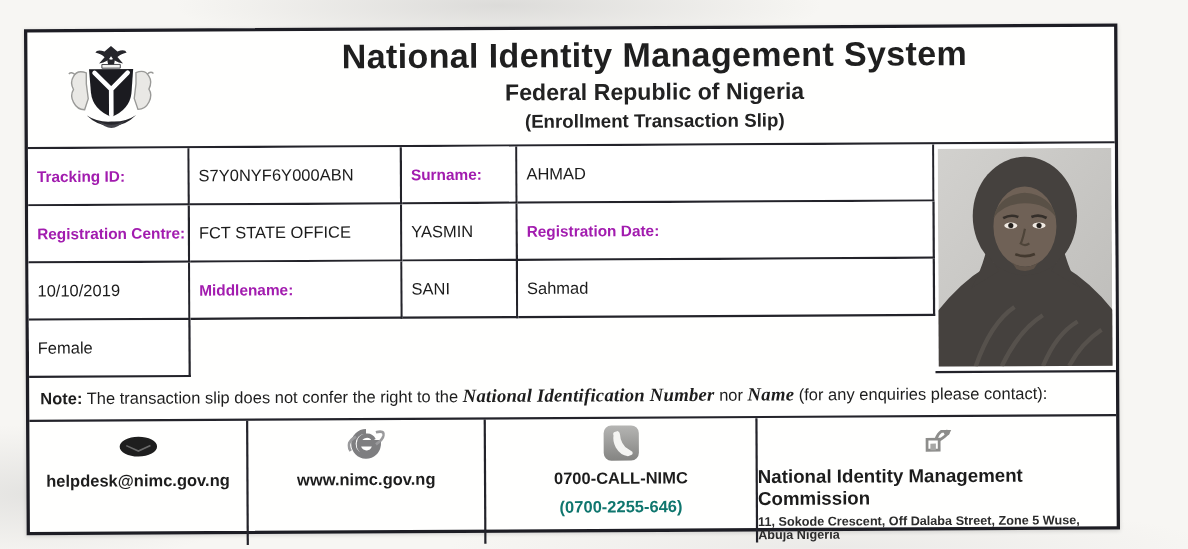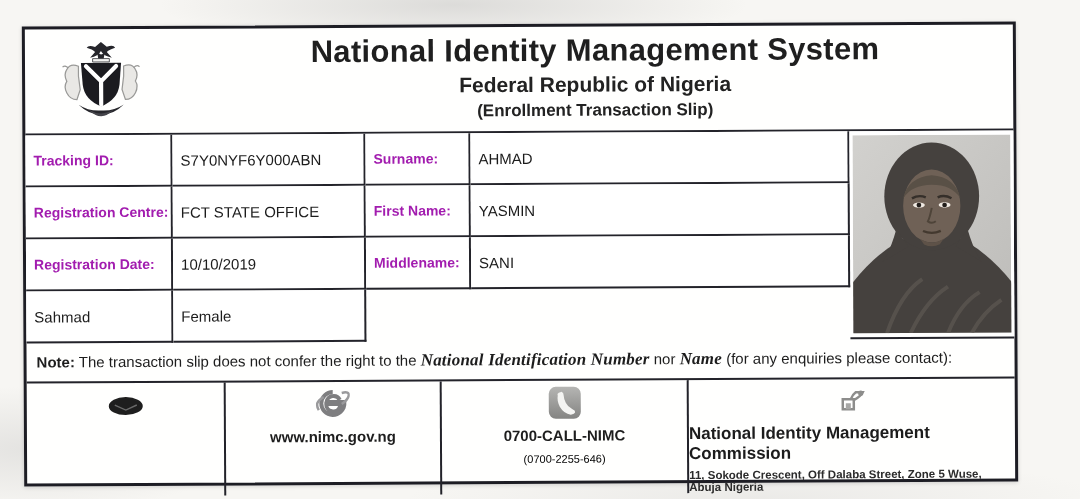--- a/index.html
+++ b/index.html
@@ -58,21 +58,21 @@
   .footer{
     display:grid;grid-template-columns:199px 216px 247px 1fr;height:101px;
   }
   .fcell{
     border-right:2px solid #23232a;display:flex;flex-direction:column;
     align-items:center;justify-content:flex-start;padding-top:6px;box-sizing:border-box;
   }
   .fcell:last-child{border-right:none;}
   .fcell .icon{height:32px;display:flex;align-items:center;justify-content:center;margin-bottom:4px;}
   .fcell .main{font-weight:bold;font-size:15px;color:#1d1d1d;margin-top:4px;}
-  .fcell .sub{font-weight:normal;font-size:11px;color:#000000;margin-top:9px;}
+  .fcell .sub{font-weight:bold;font-size:15px;color:#0f766e;margin-top:9px;}
   .fcell .org{font-weight:bold;font-size:17px;color:#1c1c1c;margin-top:2px;}
   .fcell .addr{font-weight:bold;font-size:11.5px;color:#2c2c2c;margin-top:5px;}
 </style>
 </head>
 <body>
 
 <div class="slip">
 
   <div class="header">
     <div class="arms-box">
@@ -143,21 +143,20 @@
         <path d="M80 76 Q78 86 76 90 Q80 93 84 90" stroke="#4e4439" stroke-width="2" fill="none"></path>
 
         <path d="M71 100 Q80 104 89 100" stroke="#43392f" stroke-width="2.5" fill="none"></path>
 
         <path d="M68 108 Q80 116 92 108 L88 114 Q80 118 72 114 Z" fill="#5e5248"></path>
       </svg>
     </div>
 
     <div class="cell label">Registration Centre:</div>
     <div class="cell value">FCT STATE OFFICE</div>
-    <div class="cell label">First Name:</div>
     <div class="cell value">YASMIN</div>
 
     <div class="cell label">Registration Date:</div>
     <div class="cell value">10/10/2019</div>
     <div class="cell label">Middlename:</div>
     <div class="cell value">SANI</div>
 
     <div class="cell value">Sahmad</div>
     <div class="cell value">Female</div>
   </div>
@@ -174,20 +173,21 @@
   <div class="footer">
 
     <div class="fcell">
       <span class="icon">
         <svg width="42" height="24" viewBox="0 0 42 24">
           <ellipse cx="21" cy="13" rx="17" ry="9" fill="#1e1e1e"></ellipse>
           <path d="M8 9 Q21 1 34 9 Q28 5 21 5 Q14 5 8 9 Z" fill="#4a4a4a"></path>
           <path d="M10 12 L21 17 L32 12" stroke="#6a6a6a" stroke-width="1.4" fill="none"></path>
         </svg>
       </span>
+      <span class="main">helpdesk@nimc.gov.ng</span>
     </div>
 
     <div class="fcell">
       <span class="icon">
         <svg width="34" height="32" viewBox="0 0 34 32">
           <path d="M17 4 A11.5 11.5 0 1 0 28.5 16 L10.5 16 A7 7 0 0 0 24 19 L28 19 A11.5 11.5 0 0 0 28.5 14 L10.8 14 A7 7 0 0 1 24 12" fill="none" stroke="#7e7e80" stroke-width="4"></path>
           <path d="M3 22 Q-2 14 8 9 M26 5 Q34 3 33 8 Q32 12 26 16" fill="none" stroke="#9a9a9c" stroke-width="2.5"></path>
         </svg>
       </span>
       <span class="main">www.nimc.gov.ng</span>

